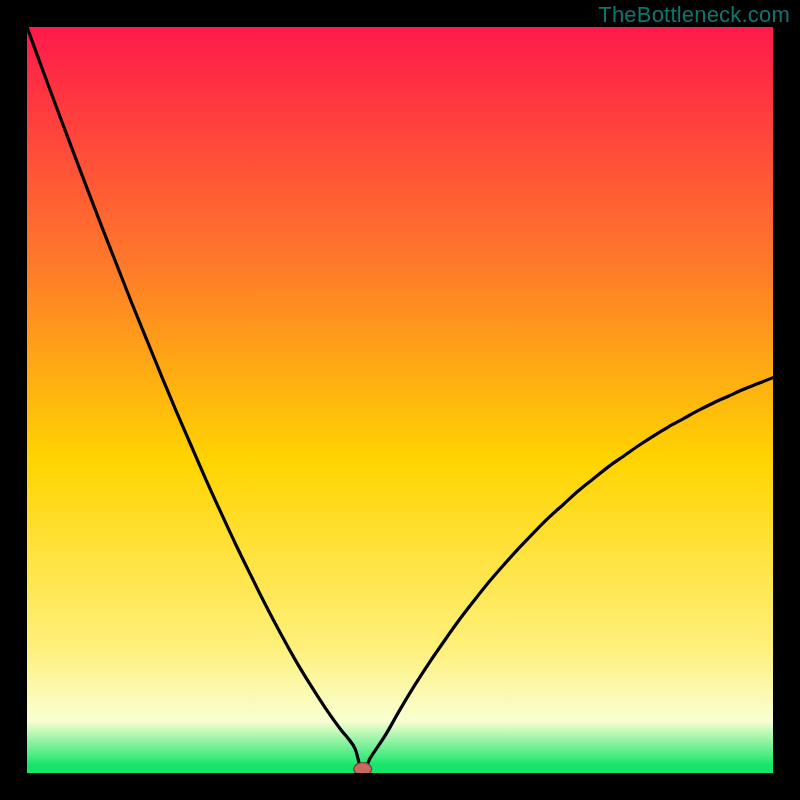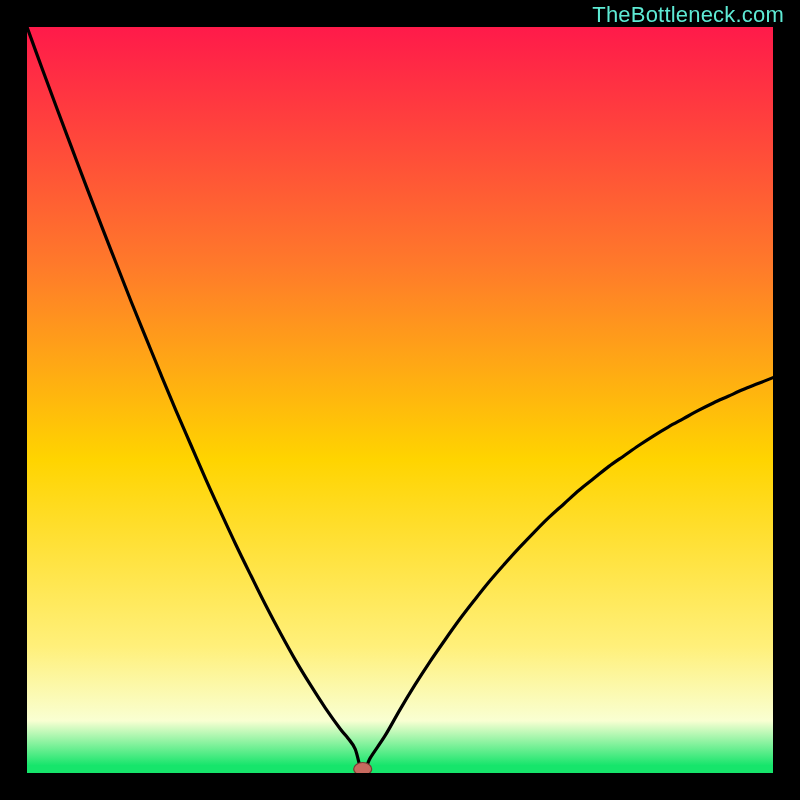--- a/index.html
+++ b/index.html
@@ -15,22 +15,22 @@
     position: absolute;
     left: 0;
     top: 0;
     width: 800px;
     height: 800px;
     background: #000;
   }
   .watermark {
     position: absolute;
     top: 2px;
-    right: 16px;
-    color: #5eead4;
+    right: 10px;
+    color: #0f766e;
     font-size: 22px;
     font-weight: 500;
     letter-spacing: 0.2px;
     z-index: 5;
   }
   .plot-wrap {
     position: absolute;
     left: 27px;
     top: 27px;
     width: 746px;

